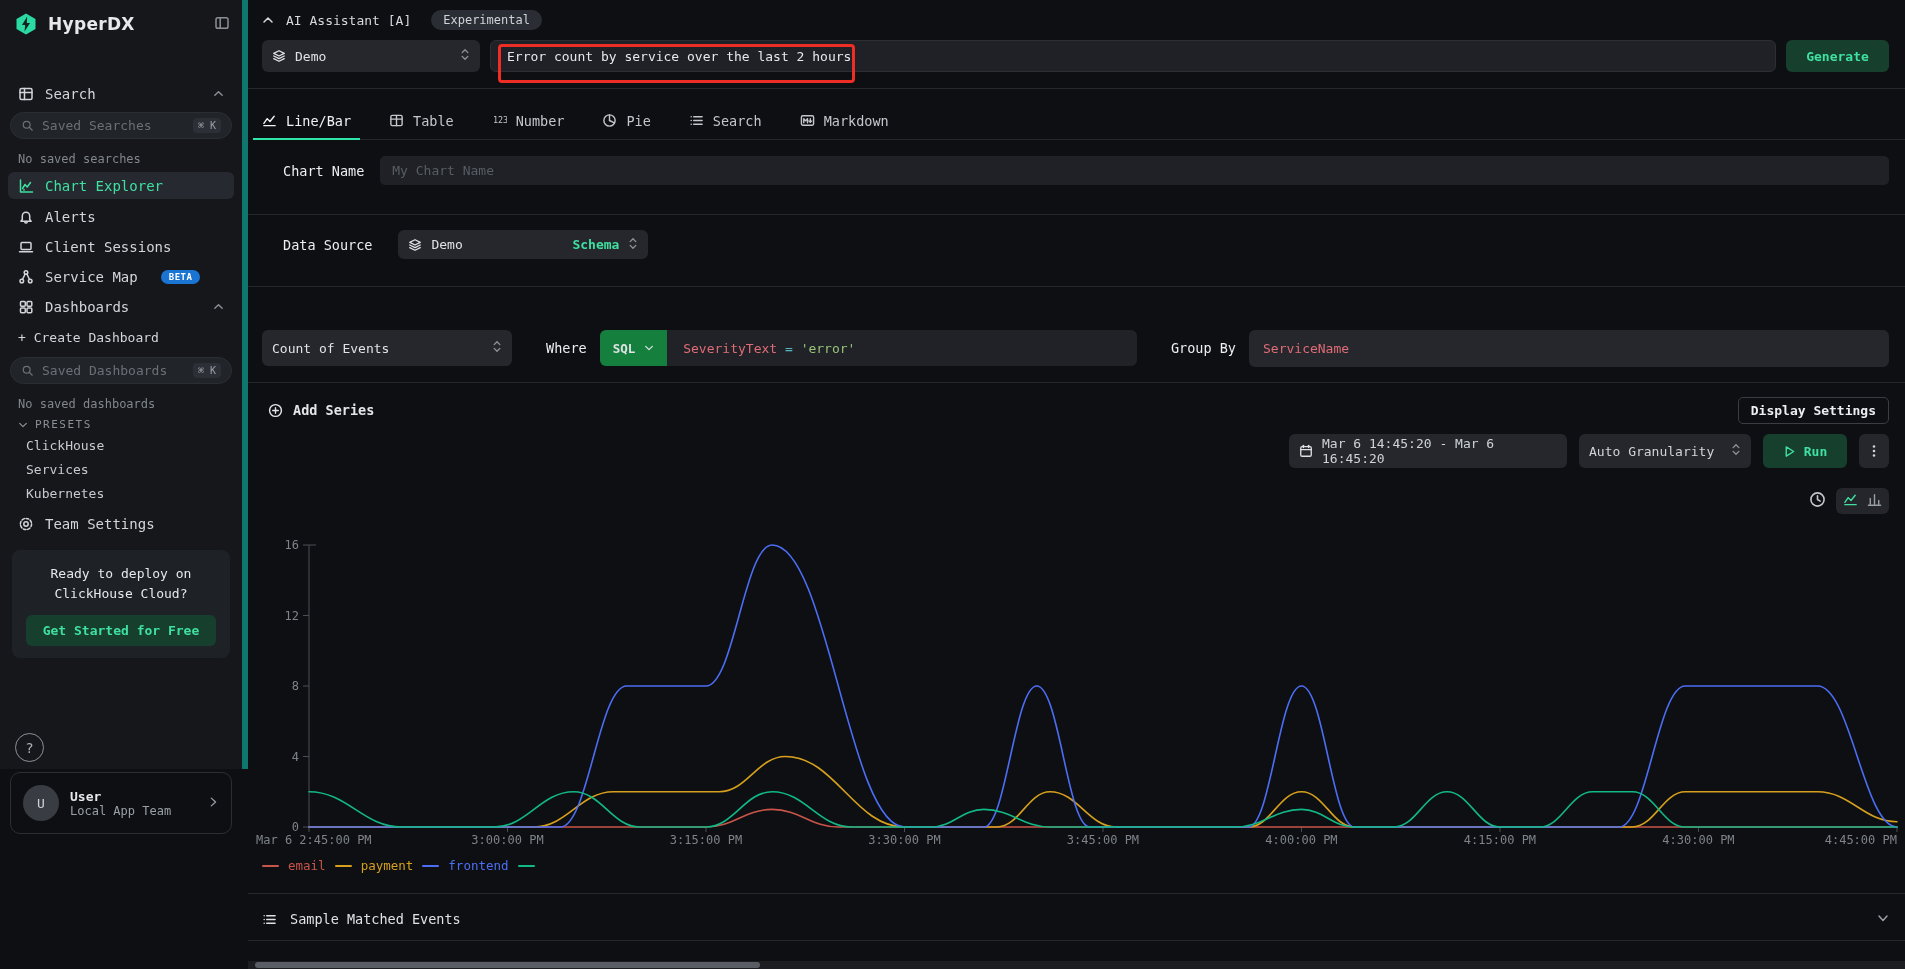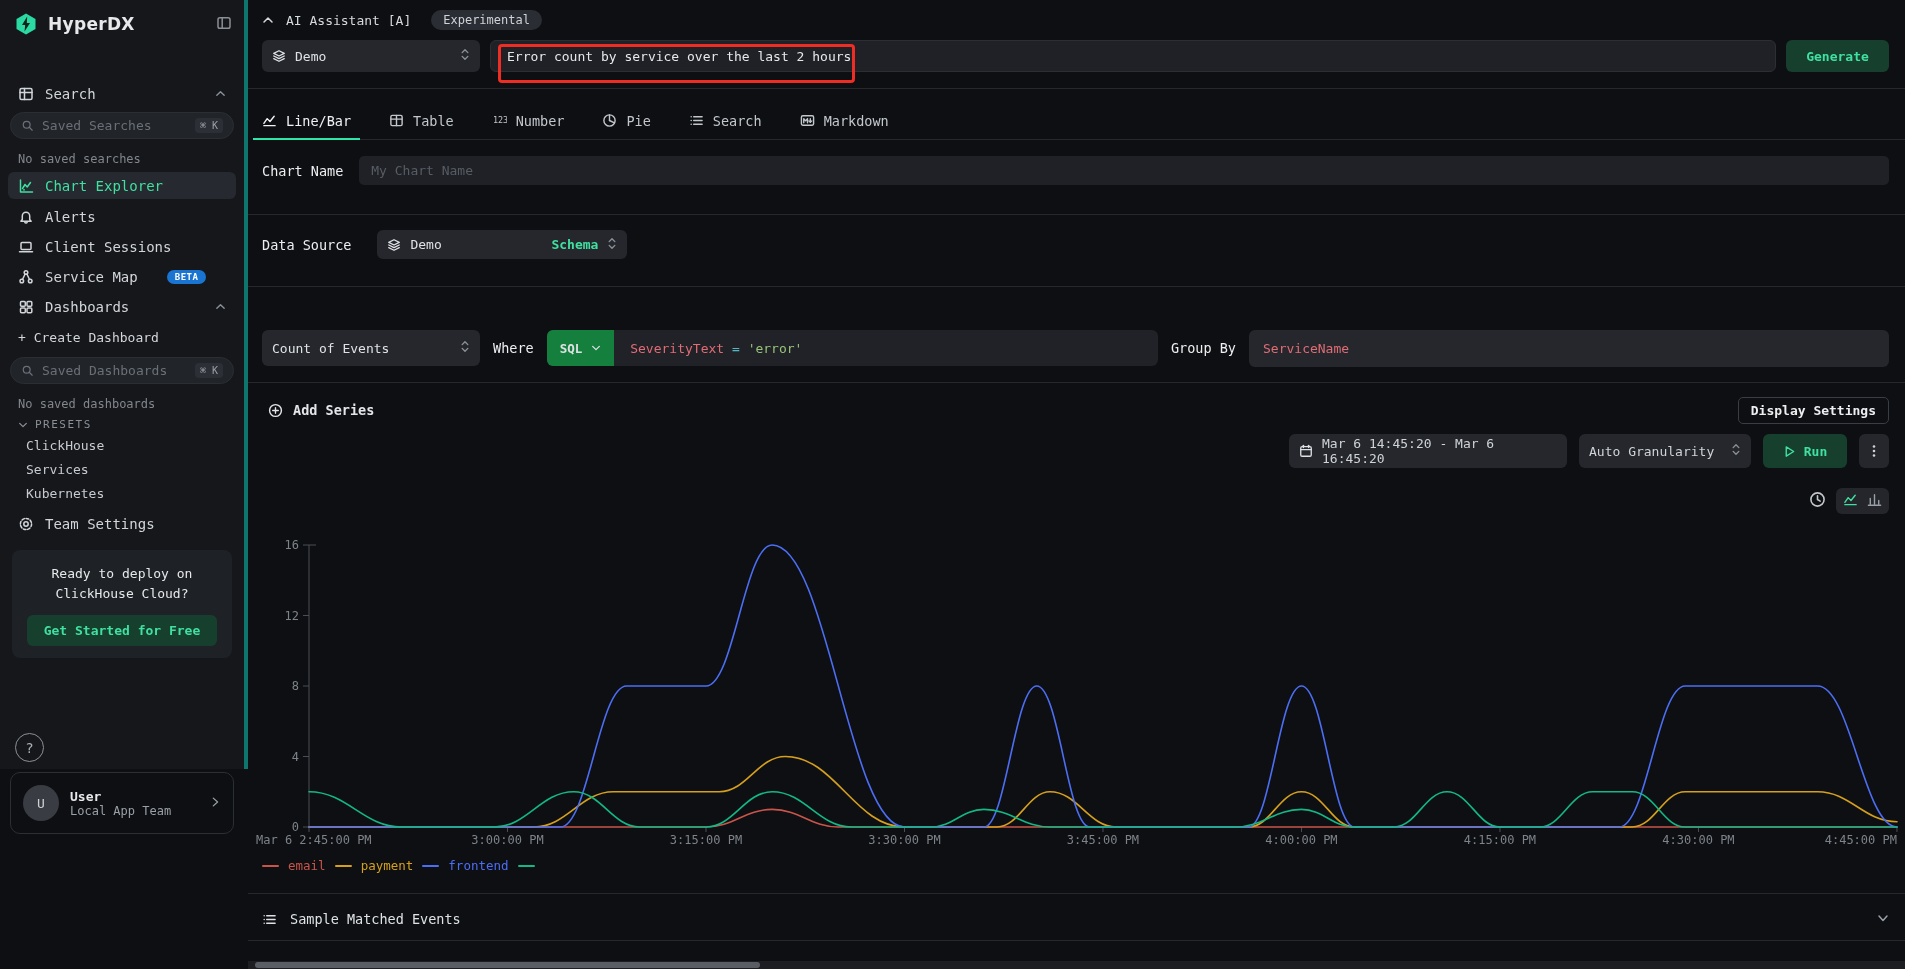--- a/index.html
+++ b/index.html
@@ -5,34 +5,34 @@
   * { margin:0; padding:0; box-sizing:border-box; }
   html,body { width:1905px; height:969px; overflow:hidden; }
   body {
     background:#0d0f12;
     font-family:"DejaVu Sans Mono","Liberation Mono",monospace;
     color:#e6e8ea; font-size:14px;
   }
   .abs { position:absolute; }
   svg.ic { width:16px; height:16px; stroke:currentColor; fill:none; stroke-width:1.5; stroke-linecap:round; stroke-linejoin:round; flex:none; }
   
-  .sidebar { position:absolute; left:0; top:0; width:248px; height:769px; background:#15171b; border-right:4px solid #0f766e; }
+  .sidebar { position:absolute; left:0; top:0; width:248px; height:769px; background:#15171b; border-right:6px solid #0f766e; }
   .logo-row { top:12px; left:14px; right:12px; display:flex; align-items:center; gap:10px; }
   .logo-text { font-family:"DejaVu Sans","Liberation Sans",sans-serif; font-weight:bold; font-size:17px; letter-spacing:.3px; }
   .collapse { margin-left:auto; color:#8b9097; cursor:pointer; }
   .nav-item { left:8px; right:8px; height:27px; display:flex; align-items:center; gap:11px; padding:0 10px; color:#d2d5d9; border-radius:6px; cursor:pointer; }
   .nav-item .chev { margin-left:auto; color:#8b9097; }
   .nav-item.active { background:#26292f; color:#3fe0a0; }
   .pill { left:10px; right:10px; height:27px; background:#212429; border:1px solid #2b2e33; border-radius:14px; display:flex; align-items:center; gap:8px; padding:0 10px; color:#6b7077; font-size:13px; cursor:text; }
   .pill .kbd { margin-left:auto; background:#2c2f35; border-radius:4px; font-size:10px; padding:2px 5px; color:#9aa0a7; }
   .muted { left:18px; color:#82878d; font-size:12px; }
   .create-link { left:18px; color:#d2d5d9; font-size:13px; cursor:pointer; }
   .presets { left:18px; color:#8b9097; font-size:11px; letter-spacing:1.5px; display:flex; gap:7px; align-items:center; }
   .preset-link { left:26px; color:#c7cbd0; font-size:13px; cursor:pointer; }
-  .beta { background:#1974d2; color:#fff; font-size:9px; font-weight:bold; letter-spacing:.5px; padding:2px 8px; border-radius:9px; margin-left:18px; }
+  .beta { background:#1974d2; color:#fff; font-size:9px; font-weight:bold; letter-spacing:.5px; padding:2px 8px; border-radius:9px; margin-left:12px; }
   .promo { left:12px; right:12px; background:#1e2126; border-radius:8px; padding:14px 10px 12px; text-align:center; font-size:13px; line-height:1.5; }
   .promo-btn { margin:12px auto 0; display:block; width:190px; background:#173f2e; color:#3fe0a0; border:none; border-radius:6px; font:bold 13px "DejaVu Sans Mono","Liberation Mono",monospace; padding:8px 0; cursor:pointer; }
   .help-circ { left:15px; width:29px; height:29px; border:1.5px solid #8b9097; border-radius:50%; color:#aab0b6; display:flex; align-items:center; justify-content:center; font-size:14px; cursor:pointer; }
   .user-card { left:10px; right:10px; height:62px; border:1px solid #2b2e33; border-radius:10px; display:flex; align-items:center; gap:11px; padding:0 12px; cursor:pointer; }
   .avatar { width:36px; height:36px; border-radius:50%; background:#393d43; color:#cfd3d8; display:flex; align-items:center; justify-content:center; font-size:13px; flex:none; }
   .user-name { font-weight:bold; font-size:13px; }
   .user-team { font-size:12px; color:#9aa0a7; }
   .user-card .chev { margin-left:auto; color:#9aa0a7; }
   
   .main { position:absolute; left:248px; top:0; width:1657px; height:969px; }
@@ -43,33 +43,33 @@
   .updown { margin-left:auto; color:#8b9097; }
   .ai-row { top:40px; left:14px; right:16px; height:32px; display:flex; gap:10px; }
   .ai-source { width:218px; }
   .ai-input { flex:1; background:#1f2126; border:1px solid #2b2e33; border-radius:6px; color:#e6e8ea; font:13px "DejaVu Sans Mono","Liberation Mono",monospace; padding:0 14px 0 16px; outline:none; }
   .generate-btn { width:103px; background:#173f2e; color:#3fe0a0; border:none; border-radius:6px; font:bold 13px "DejaVu Sans Mono","Liberation Mono",monospace; cursor:pointer; }
   .annot { top:44px; left:250px; width:357px; height:39px; border:3px solid #ee2d24; border-radius:4px; pointer-events:none; z-index:5; }
   .tabs { top:102px; left:14px; right:0; height:38px; display:flex; align-items:center; gap:38px; border-bottom:1px solid #26282d; }
   .tab { display:flex; align-items:center; gap:9px; color:#c3c7cc; font-size:13.5px; cursor:pointer; height:100%; position:relative; }
   .tab.active { color:#f0f2f4; }
   .tab.active::after { content:""; position:absolute; left:-9px; right:-9px; bottom:-1px; height:2.5px; background:#2ee6a8; }
-  .frow-label { font-size:13.5px; color:#eceef0; }
+  .frow-label { font-size:13.5px; color:#eceef0;margin-left:21px; }
   .row-chartname { top:156px; left:14px; right:16px; height:29px; display:flex; align-items:center; gap:16px; }
   .chartname-input { flex:1; background:#1f2126; border:none; border-radius:5px; color:#e6e8ea; font:13px "DejaVu Sans Mono","Liberation Mono",monospace; padding:0 12px; outline:none; height:29px; }
   .chartname-input::placeholder, .ai-input::placeholder, .alias-input::placeholder { color:#585d64; }
   .row-datasource { top:230px; left:14px; height:29px; display:flex; align-items:center; gap:26px; }
   .ds-select { width:250px; height:29px; }
   .schema { color:#3fe0a0; font-weight:bold; margin-left:auto; font-size:13px; }
   .alias-row { top:294px; left:14px; right:16px; height:27px; display:flex; align-items:center; gap:12px; }
   .alias-line { flex:1; height:1px; background:#2a2d31; }
   .alias-label { font-size:13px; color:#d6d9dd; }
   .alias-input { width:183px; height:27px; background:#25272d; border:none; border-radius:5px; padding:0 10px; font:13px "DejaVu Sans Mono","Liberation Mono",monospace; color:#e6e8ea; outline:none; }
   .series-row { top:330px; left:14px; right:16px; height:36px; display:flex; align-items:center; gap:13px; }
-  .agg-select { width:218px; height:36px; }
+  .agg-select { width:250px; height:36px; }
   .sql-box { flex:1; height:36px; background:#202227; border-radius:6px; display:flex; align-items:center; overflow:hidden; }
   .sql-lang { background:#15803d; height:100%; display:flex; align-items:center; gap:9px; padding:0 13px; font-size:12.5px; font-weight:bold; color:#dfe2e5; cursor:pointer; }
   .sql-expr { padding:0 16px; font-size:13px; }
   .tok-field { color:#e06c75; }
   .tok-op { color:#56b6c2; white-space:pre; }
   .tok-str { color:#98c379; }
   .groupby-input { width:640px; height:37px; background:#25272d; border:none; border-radius:6px; padding:8px 14px; font:13px "DejaVu Sans Mono","Liberation Mono",monospace; color:#e06c75; outline:none; }
   .addseries-row { top:396px; left:20px; right:16px; height:28px; display:flex; align-items:center; }
   .addseries { display:flex; align-items:center; gap:10px; font-weight:bold; font-size:13.5px; color:#e3e5e8; cursor:pointer; }
   .display-btn { margin-left:auto; height:27px; background:transparent; border:1px solid #3a3d43; border-radius:5px; color:#eceef0; font:bold 13px "DejaVu Sans Mono","Liberation Mono",monospace; padding:0 12px; cursor:pointer; }

